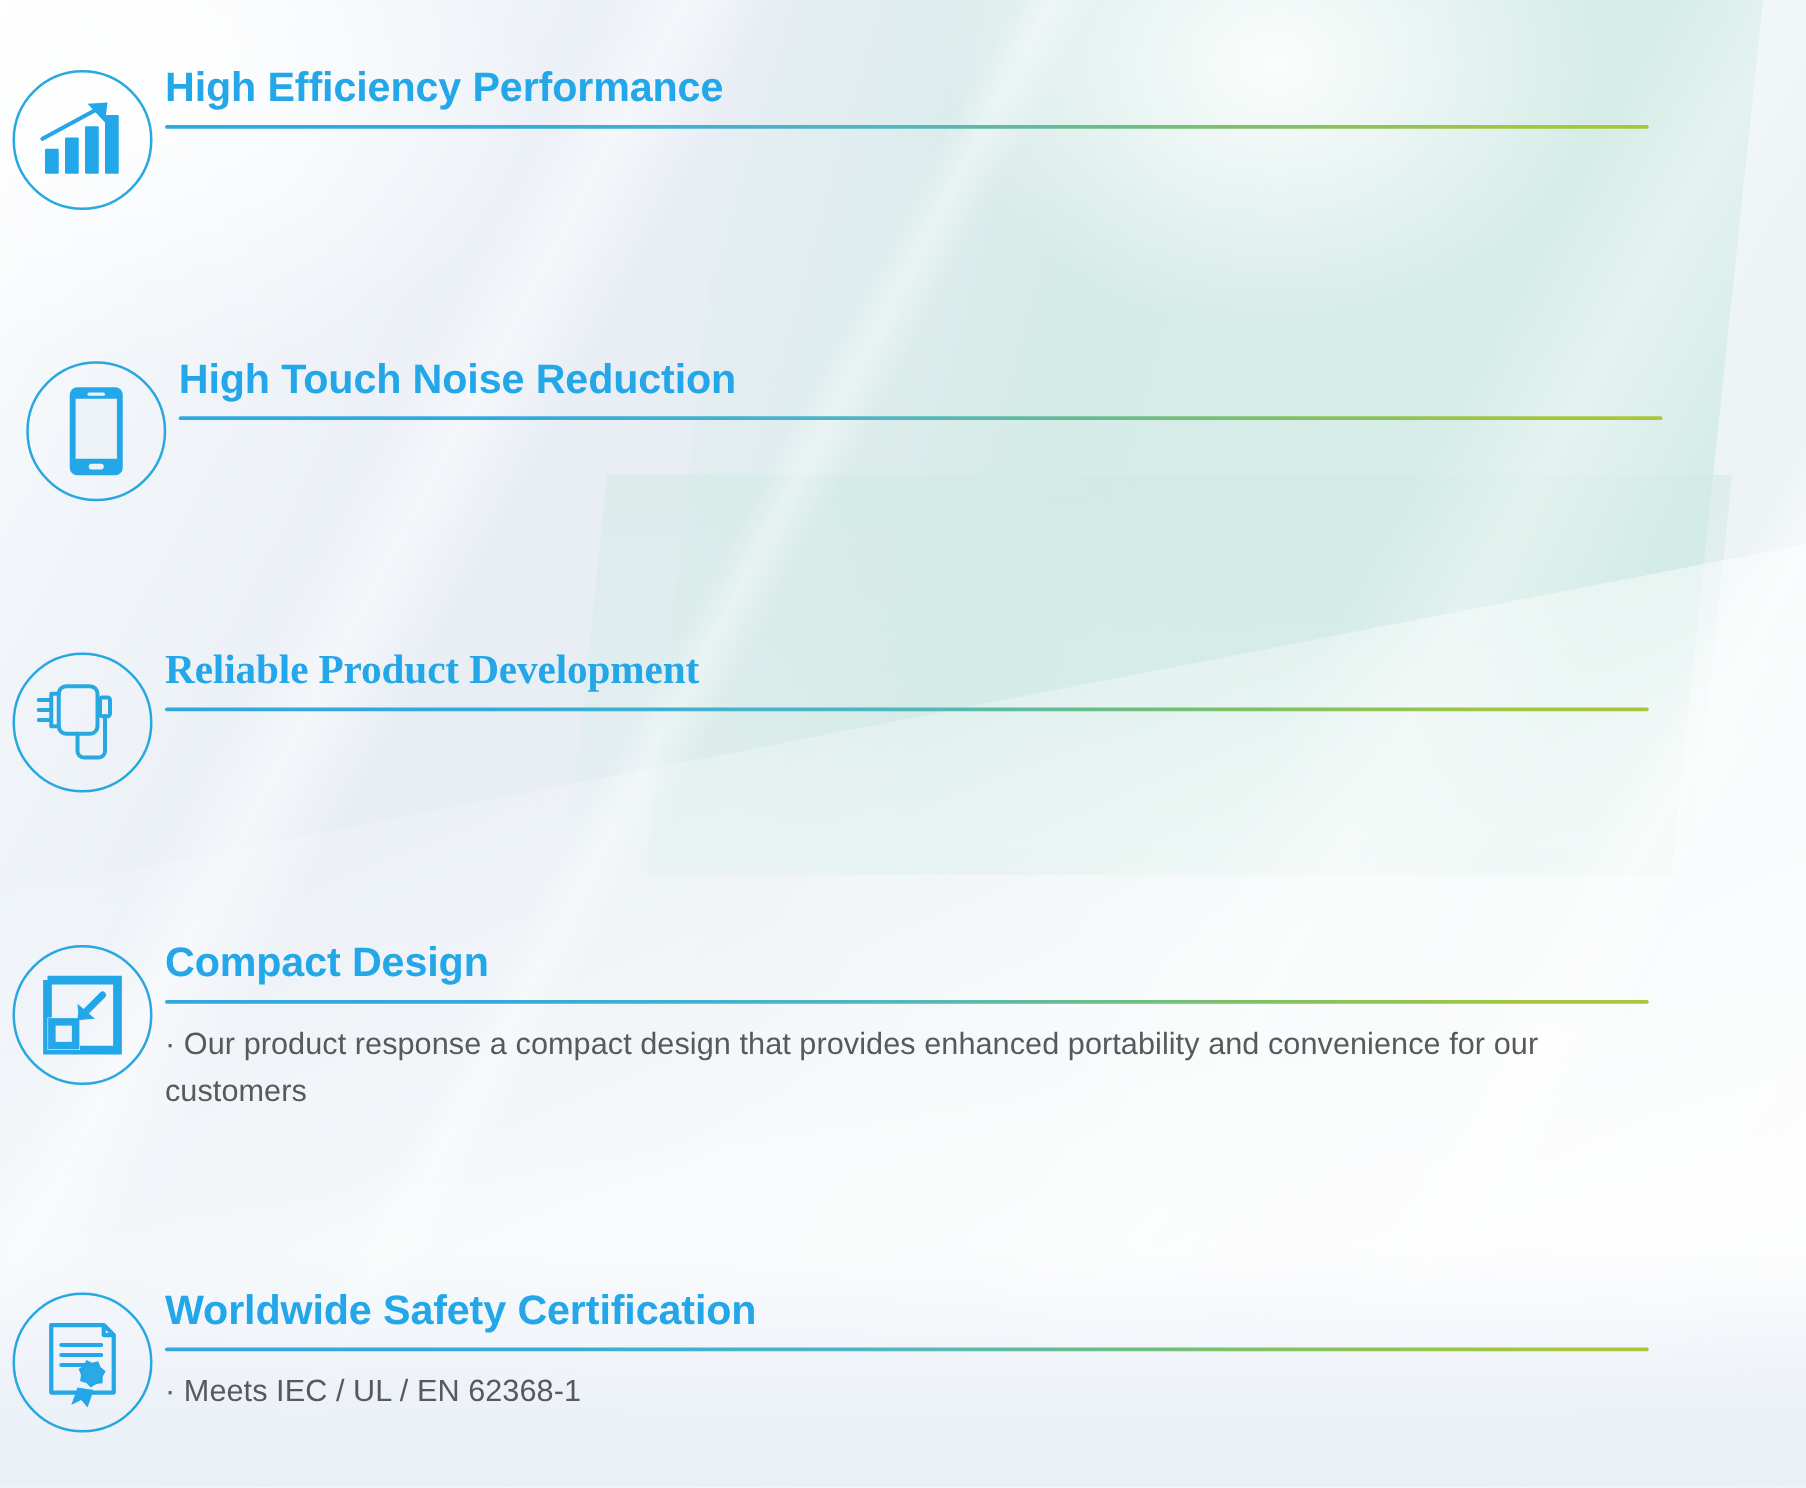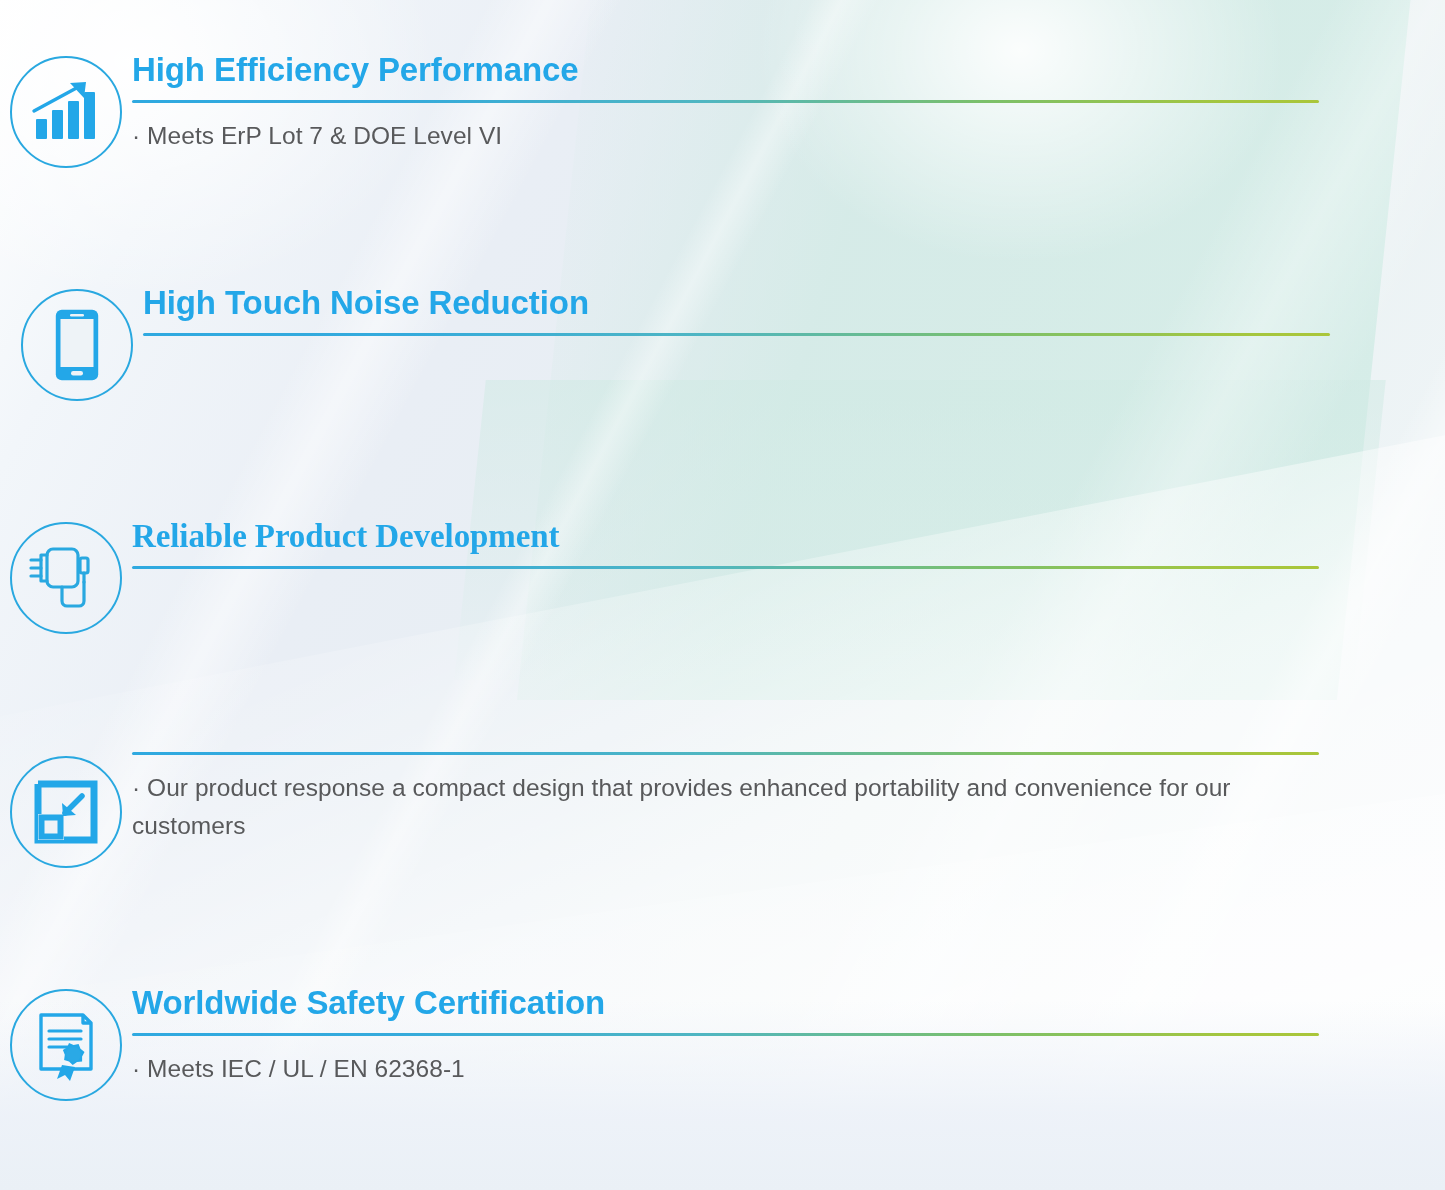--- a/index.html
+++ b/index.html
@@ -147,21 +147,21 @@
     letter-spacing: 0.05px;
     white-space: pre;
   }
   .bullet-wrap { white-space: normal; max-width: 1160px; }
 
   
   #feature-0 { top: 52px; }
   #feature-1 { top: 285px; padding-left: 11px; }
   #feature-2 { top: 518px; font-family: Liberation Serif, serif; }
   #feature-3 { top: 752px; }
-  #feature-4 { top: 985px; }
+  #feature-4 { top: 1030px; }
 </style>
 </head>
 <body>
 
 <div id="page">
 
   <div class="bg-layer bg-green-block"></div>
   <div class="bg-layer bg-green-block2"></div>
   <div class="bg-layer streak streak-a"></div>
   <div class="bg-layer streak streak-b"></div>
@@ -186,23 +186,20 @@
               <rect x="54" y="13" width="11" height="47" rx="1"></rect>
             </g>
             <path d="M4 32 L52 6" stroke="#23a7e8" stroke-width="3.4" stroke-linecap="round"></path>
             <path d="M40 4 L56 3 L54 19 Z" fill="#23a7e8"></path>
           </svg>
         </div>
       </div>
       <div class="content">
         <div class="feature-title">High Efficiency Performance</div>
         <div class="divider"></div>
-        <div class="bullets">
-          <div class="bullet bullet-wrap">· Meets ErP Lot 7 &amp; DOE Level VI</div>
-        </div>
       </div>
     </div>
 
     <div class="feature" id="feature-1">
       <div class="icon-wrap">
         <div class="icon-circle">
           <svg width="46" height="74" viewBox="0 0 46 74" fill="none">
             <rect x="1.8" y="1.8" width="42.4" height="70.4" rx="6" fill="#23a7e8"></rect>
             <rect x="6.5" y="11" width="33" height="48" fill="#eef3f7"></rect>
             <rect x="16" y="6" width="14" height="2.6" rx="1.3" fill="#eef3f7"></rect>
@@ -241,20 +238,21 @@
           <svg width="68" height="68" viewBox="0 0 68 68" fill="none">
             <path d="M6 6 H62 V62 H6 V6" stroke="#23a7e8" stroke-width="7" fill="none"></path>
             <rect x="6" y="36" width="26" height="26" fill="#eef3f7"></rect>
             <rect x="9.5" y="39.5" width="19" height="19" stroke="#23a7e8" stroke-width="6" fill="none"></rect>
             <path d="M50 18 L33 35" stroke="#23a7e8" stroke-width="5.5" stroke-linecap="round"></path>
             <path d="M31 38 L30 25 L44 37 Z" fill="#23a7e8"></path>
           </svg>
         </div>
       </div>
       <div class="content">
+        <div class="feature-title">Compact Design</div>
         <div class="divider"></div>
         <div class="bullets">
           <div class="bullet bullet-wrap">· Our product response a compact design that provides enhanced portability and convenience for our customers</div>
         </div>
       </div>
     </div>
 
     <div class="feature" id="feature-4">
       <div class="icon-wrap">
         <div class="icon-circle">

